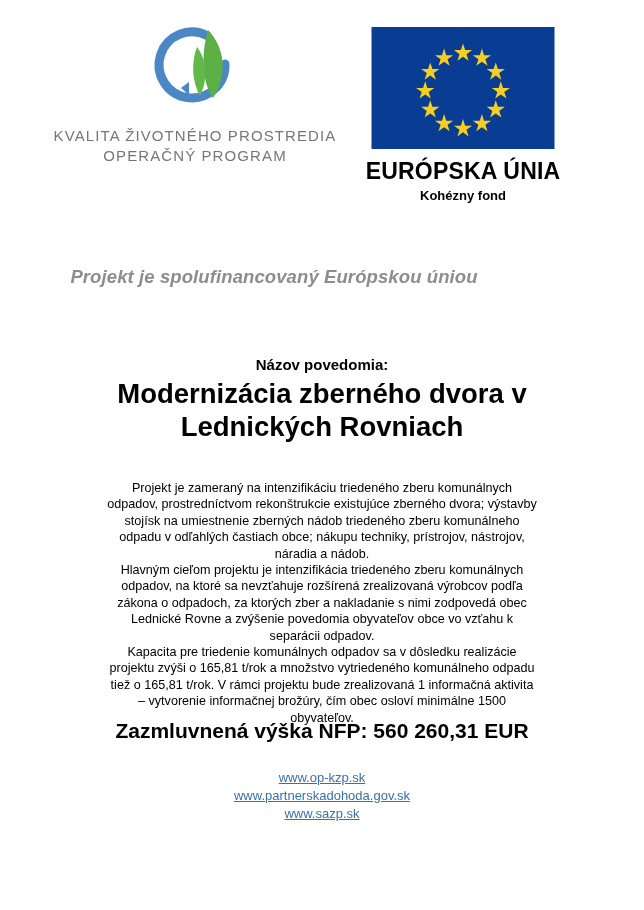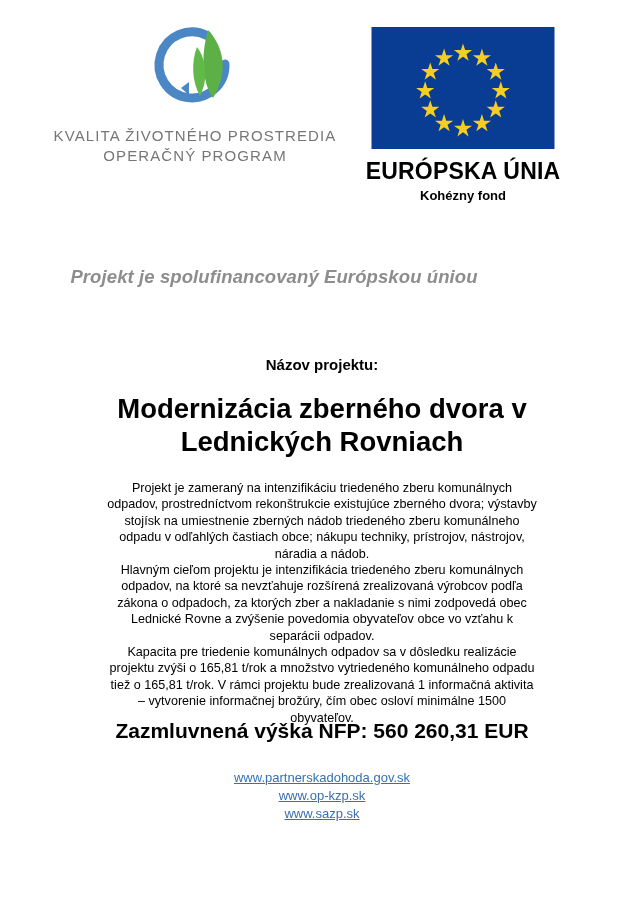--- a/index.html
+++ b/index.html
@@ -117,21 +117,21 @@
     font-size: 15px;
     line-height: 19px;
     color: #000;
   }
   .title-main {
     font-family: "Liberation Sans", sans-serif;
     font-weight: bold;
     font-size: 27.5px;
     line-height: 33px;
     color: #000;
-    margin-top: 18px;
+    margin-top: 3px;
     padding: 0 50px;
   }
 
   
   .body-block {
     position: absolute;
     left: 107px;
     top: 480px;
     width: 430px;
     text-align: center;
@@ -218,31 +218,31 @@
       </svg>
       <div class="eu-name">EURÓPSKA ÚNIA</div>
       <div class="eu-fund">Kohézny fond</div>
     </div>
 
   </div>
 
   <div class="cofinance">Projekt je spolufinancovaný Európskou úniou</div>
 
   <div class="title-block">
-    <div class="title-label">Názov projektu:</div>
+    <div class="title-label">Názov povedomia:</div>
     <div class="title-main">Modernizácia zberného dvora v Lednických Rovniach</div>
   </div>
 
   <div class="body-block">
     <p>Projekt je zameraný na intenzifikáciu triedeného zberu komunálnych odpadov, prostredníctvom rekonštrukcie existujúce zberného dvora; výstavby stojísk na umiestnenie zberných nádob triedeného zberu komunálneho odpadu v odľahlých častiach obce; nákupu techniky, prístrojov, nástrojov, náradia a nádob.</p>
     <p>Hlavným cieľom projektu je intenzifikácia triedeného zberu komunálnych odpadov, na ktoré sa nevzťahuje rozšírená zrealizovaná výrobcov podľa zákona o odpadoch, za ktorých zber a nakladanie s nimi zodpovedá obec Lednické Rovne a zvýšenie povedomia obyvateľov obce vo vzťahu k separácii odpadov.</p>
     <p>Kapacita pre triedenie komunálnych odpadov sa v dôsledku realizácie projektu zvýši o 165,81 t/rok a množstvo vytriedeného komunálneho odpadu tiež o 165,81 t/rok. V rámci projektu bude zrealizovaná 1 informačná aktivita – vytvorenie informačnej brožúry, čím obec osloví minimálne 1500 obyvateľov.</p>
   </div>
 
   <div class="nfp">Zazmluvnená výška NFP: 560 260,31 EUR</div>
 
   <div class="links">
+    <a href="#">www.op-kzp.sk</a>
     <a href="#">www.partnerskadohoda.gov.sk</a>
-    <a href="#">www.op-kzp.sk</a>
     <a href="#">www.sazp.sk</a>
   </div>
 
 </div>
 
 </body></html>

